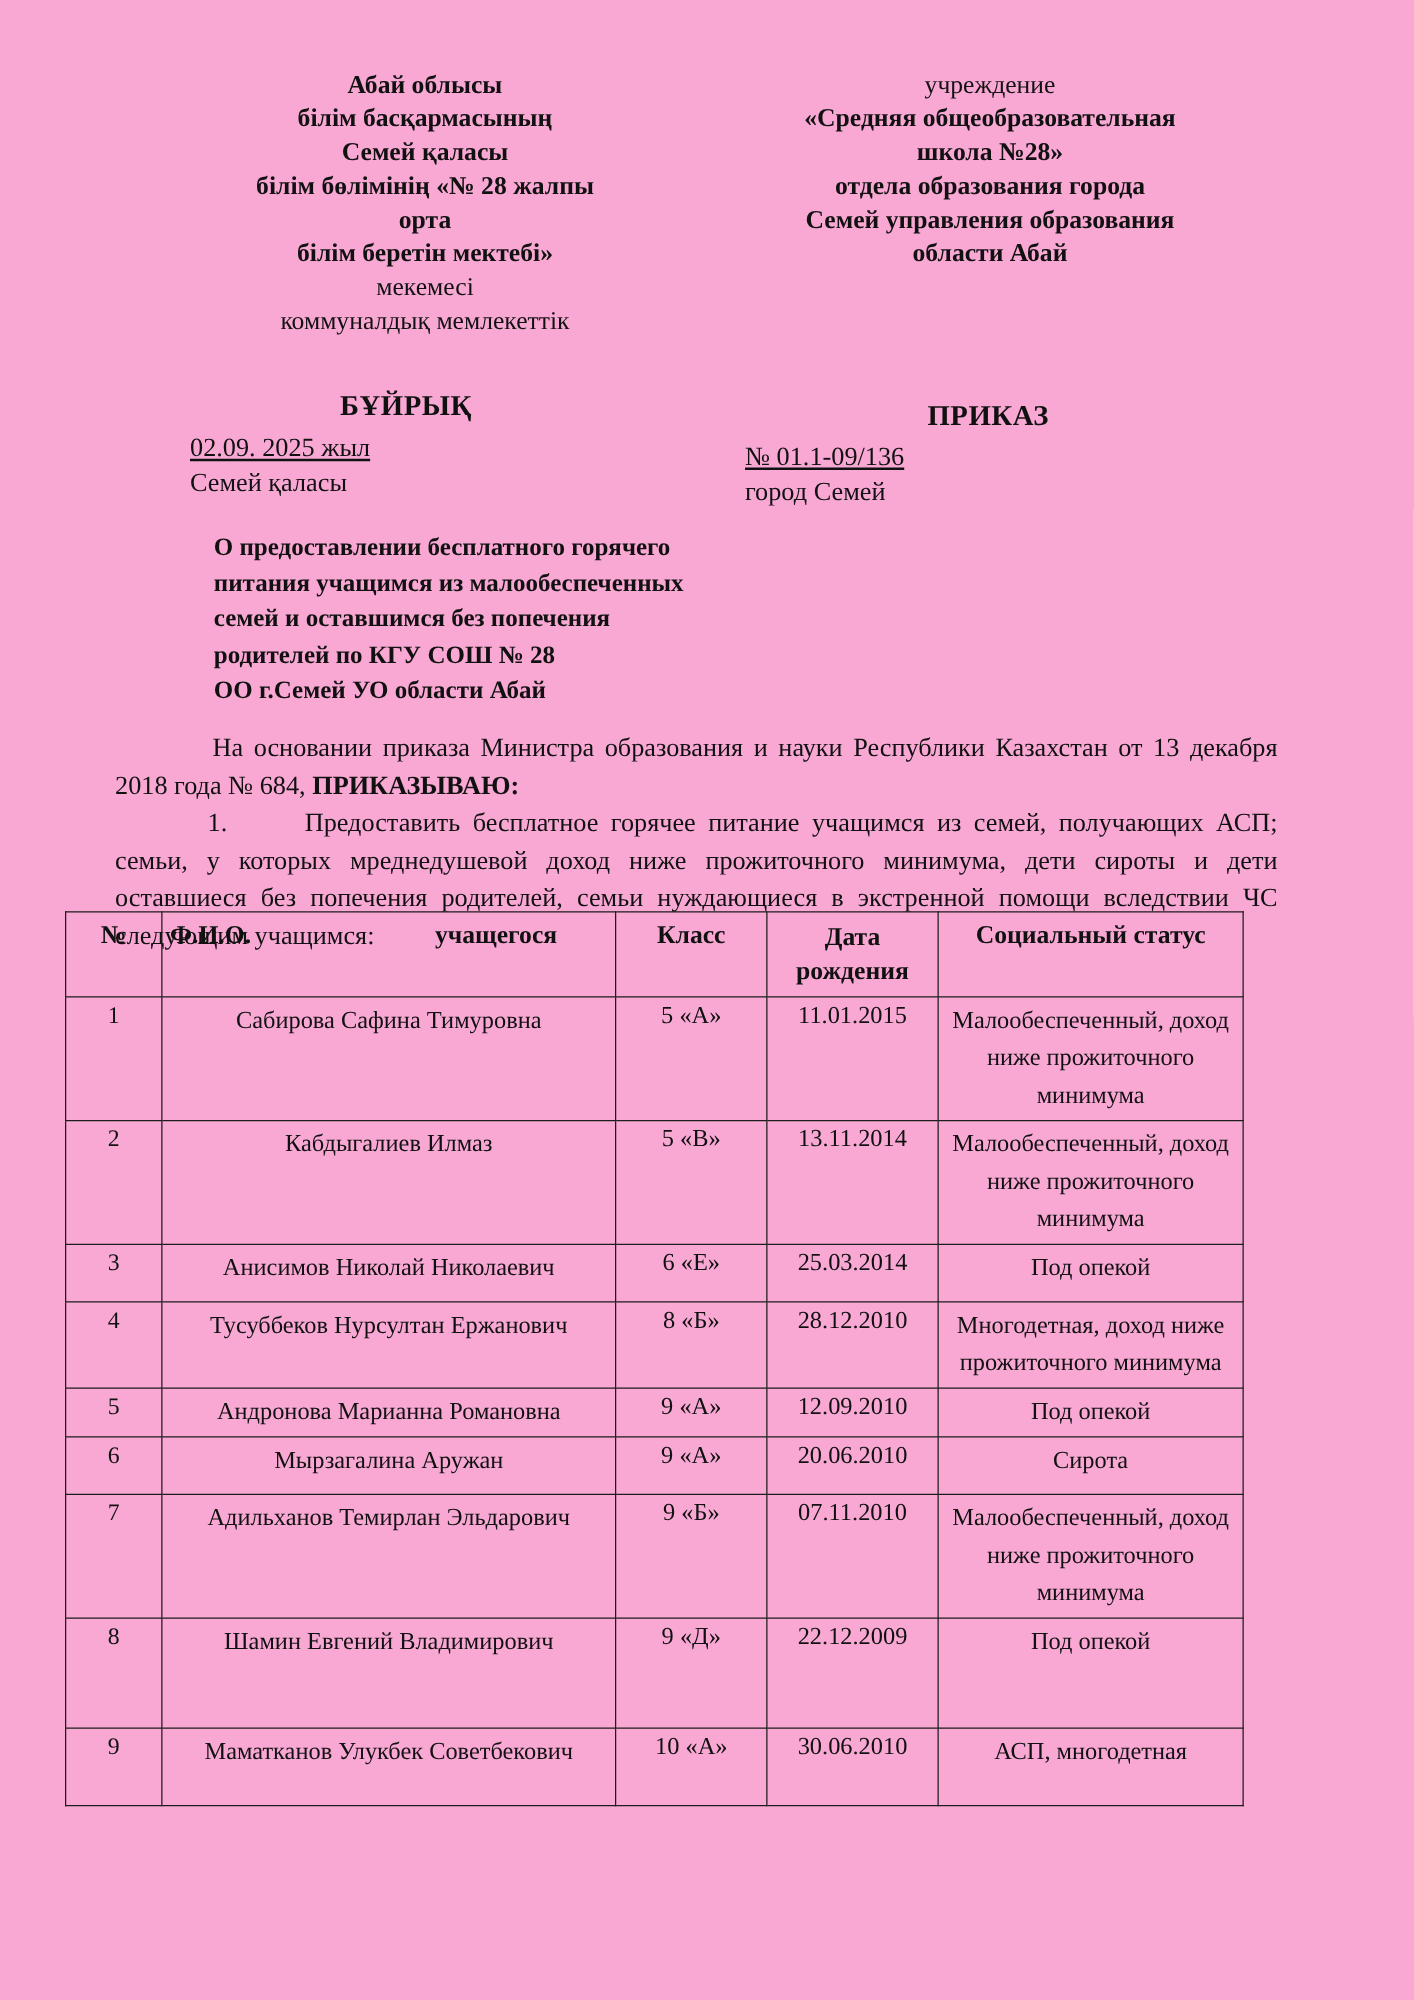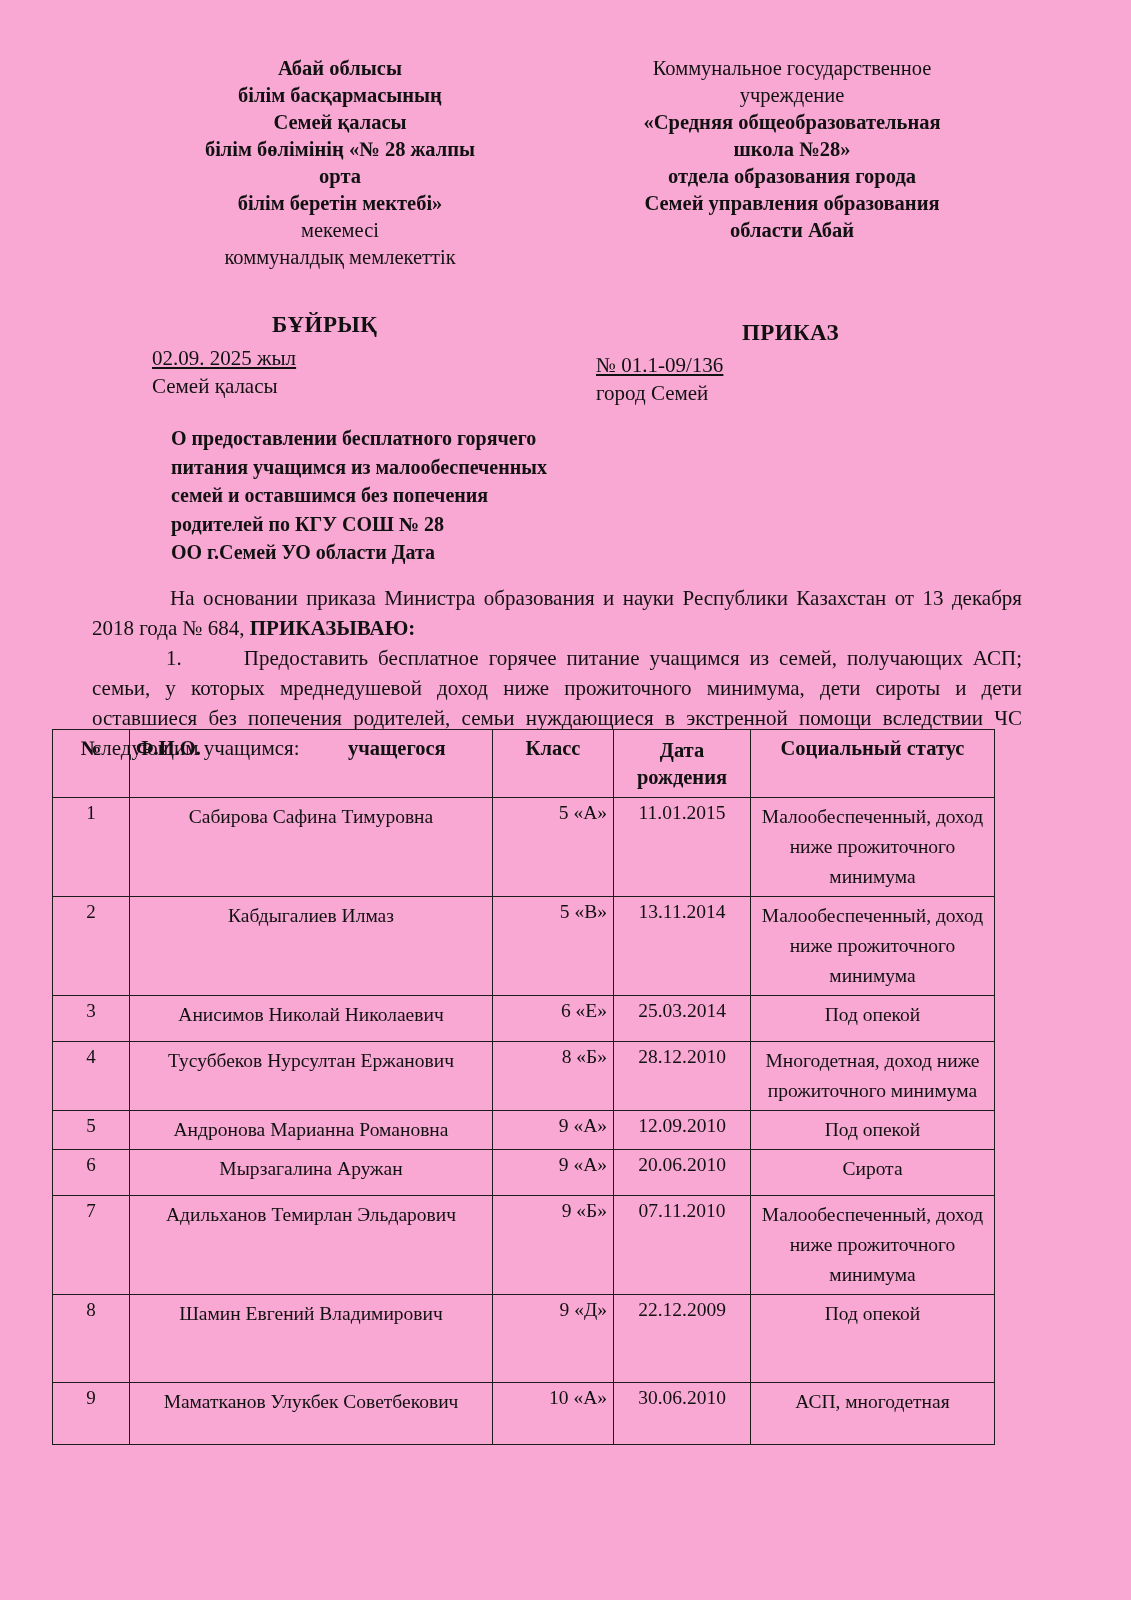--- a/index.html
+++ b/index.html
@@ -141,21 +141,21 @@
   .th-fio .fio-b {
     position: absolute;
     left: 218px;
     top: 7px;
   }
   .th-center { text-align: center; }
   .th-date { text-align: center; line-height: 27px; }
 
   .c-num   { width: 64px;  text-align: center; font-size: 19px; padding-top: 6px; }
   .c-name  { width: 350px; text-align: center; padding-top: 8px; line-height: 29px; }
-  .c-class { width: 108px; text-align: right; padding-top: 8px; }
+  .c-class { width: 108px; text-align: center; padding-top: 8px; }
   .c-date  { width: 124px; text-align: center; padding-top: 8px; }
   .c-stat  { text-align: center; padding-top: 8px; line-height: 30px; }
 
   .h-tall   { height: 88px; }
   .h-mid    { height: 46px; }
   .h-short  { height: 36px; }
   .h-med    { height: 62px; }
 </style>
 </head>
 <body>
@@ -167,21 +167,20 @@
         <div class="b">Абай облысы</div>
         <div class="b">білім басқармасының</div>
         <div class="b">Семей қаласы</div>
         <div class="b">білім бөлімінің «№ 28 жалпы</div>
         <div class="b">орта</div>
         <div class="b">білім беретін мектебі»</div>
         <div>мекемесі</div>
         <div>коммуналдық мемлекеттік</div>
       </div>
     <div class="hdr-right" id="hdr-right">
-        <div>Коммунальное государственное</div>
         <div>учреждение</div>
         <div class="b">«Средняя общеобразовательная</div>
         <div class="b">школа №28»</div>
         <div class="b">отдела образования города</div>
         <div class="b">Семей управления образования</div>
         <div class="b">области Абай</div>
       </div>
   </div>
 
   <div class="order-type-row">
@@ -197,21 +196,21 @@
   <div class="meta-right">
     <div class="uline">№ 01.1-09/136</div>
     <div>город Семей</div>
   </div>
 
   <div class="subject" id="subject-block">
       <div>О предоставлении бесплатного горячего</div>
       <div>питания учащимся из малообеспеченных</div>
       <div>семей  и  оставшимся без попечения</div>
       <div>родителей по КГУ СОШ № 28</div>
-      <div>ОО г.Семей УО области Дата</div>
+      <div>ОО г.Семей УО области Абай</div>
     </div>
 
   <div class="body-text">
     <div class="para1"><span>На основании приказа Министра образования и науки Республики Казахстан от 13 декабря 2018 года № 684, </span><span class="b">ПРИКАЗЫВАЮ:</span></div>
     <div class="para2"><span>1.</span><span class="gap"></span><span>Предоставить бесплатное горячее питание учащимся из семей, получающих АСП; семьи, у которых мреднедушевой доход ниже прожиточного минимума, дети сироты и дети оставшиеся без попечения родителей, семьи нуждающиеся в экстренной помощи вследствии ЧС следующим учащимся:</span></div>
   </div>
 
   <table class="roster">
     <thead>
       <tr>

